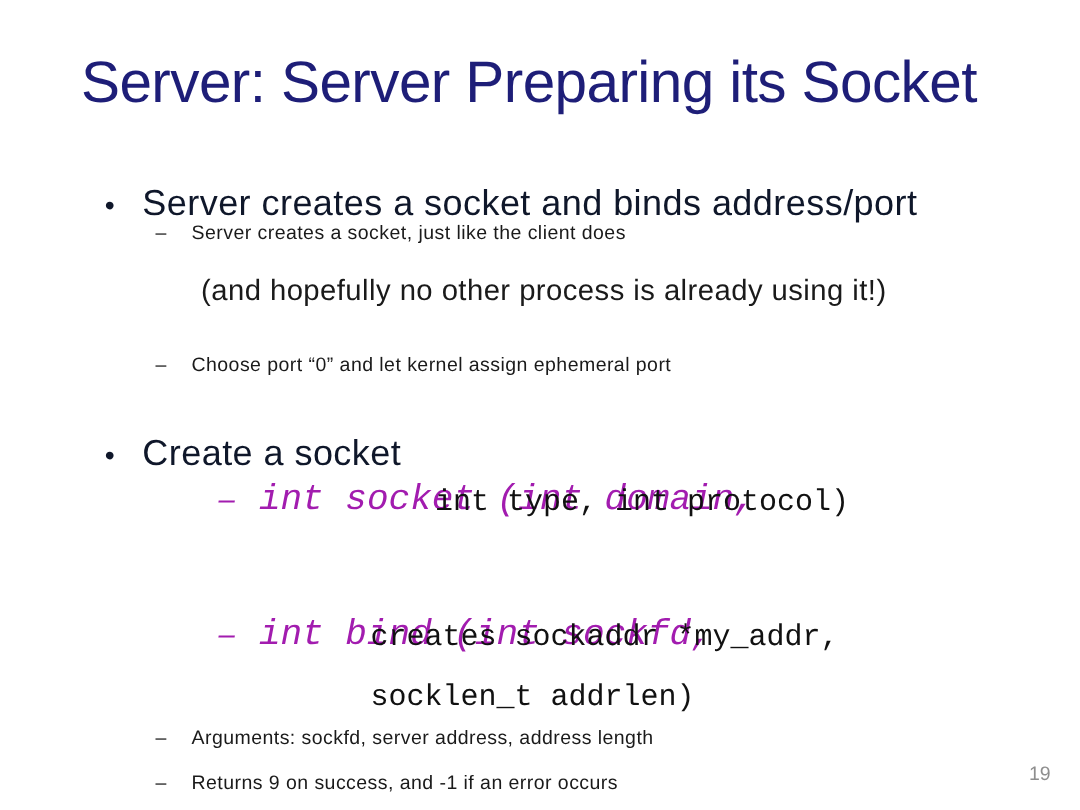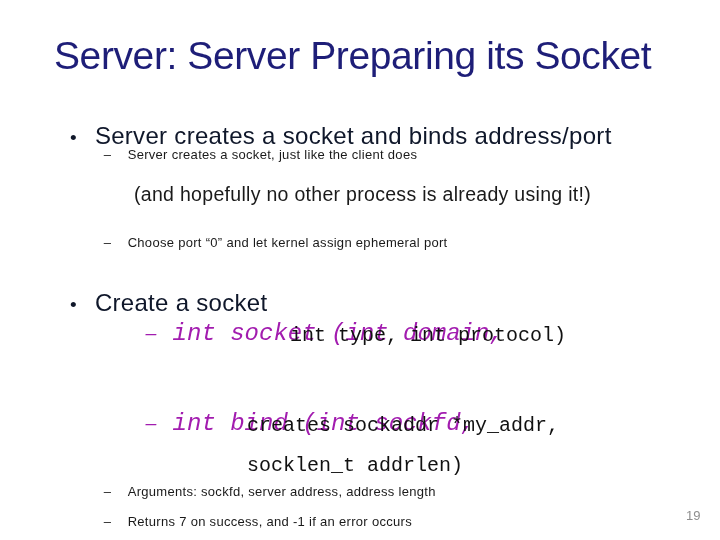--- a/index.html
+++ b/index.html
@@ -125,18 +125,18 @@
 
   <div class="line code-cont" style="left:247px; top:416px">creates sockaddr *my_addr,</div>
 
   <div class="line code-cont" style="left:247px; top:456px">socklen_t addrlen)</div>
 
   <div class="line l2" style="top:472px">
     <span class="marker">–</span><span>Arguments: sockfd, server address, address length</span>
   </div>
 
   <div class="line l2" style="top:502px">
-    <span class="marker">–</span><span>Returns 7 on success, and -1 if an error occurs</span>
+    <span class="marker">–</span><span>Returns 9 on success, and -1 if an error occurs</span>
   </div>
 
   <div class="line page-number">19</div>
 
 </div>
 
 </body></html>

